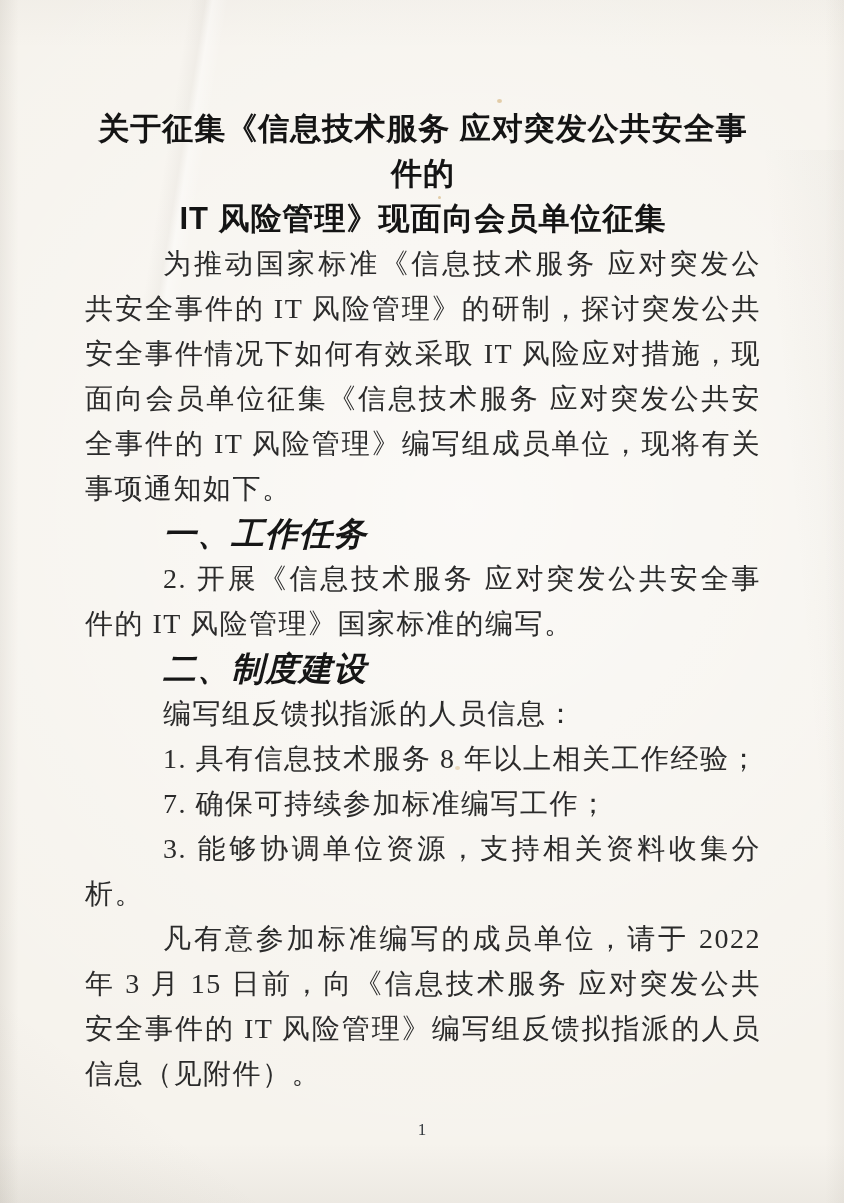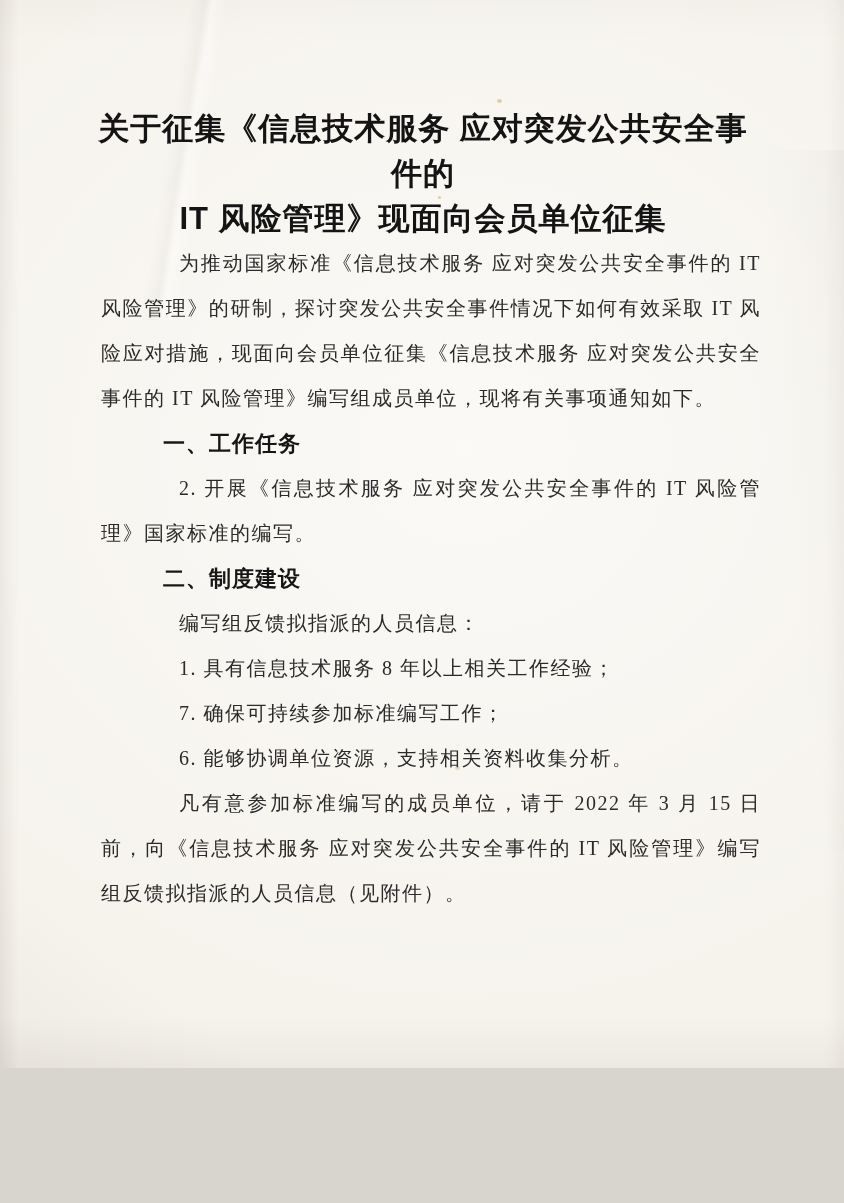--- a/index.html
+++ b/index.html
@@ -5,21 +5,21 @@
   * { margin: 0; padding: 0; box-sizing: border-box; }
 
   html, body {
     background: #d8d5cf;
     font-family: "Liberation Serif", "DejaVu Serif", serif;
   }
 
   .sheet {
     position: relative;
     width: 844px;
-    height: 1068px;
+    height: 1203px;
     margin: 0 auto;
     overflow: hidden;
     color: #262626;
     background:
       radial-gradient(120% 85% at 55% 42%, rgba(255,255,255,0.55), rgba(255,255,255,0) 65%),
       linear-gradient(90deg,  rgba(110,100,85,0.10), rgba(110,100,85,0) 2.2%),
       linear-gradient(270deg, rgba(110,100,85,0.06), rgba(110,100,85,0) 2.2%),
       linear-gradient(0deg,   rgba(110,100,85,0.07), rgba(110,100,85,0) 5%),
       linear-gradient(180deg, rgba(110,100,85,0.03), rgba(110,100,85,0) 4%),
       #f6f3ed;
@@ -60,35 +60,35 @@
   .doc-title {
     text-align: center;
     font-family: "Liberation Sans", "DejaVu Sans", sans-serif;
     font-weight: 700;
     font-size: 31px;
     letter-spacing: 1px;
     color: #141414;
   }
 
   .para {
-    font-size: 20px;
+    font-size: 28px;
     letter-spacing: 1.5px;
     text-indent: 78px;
     text-align: justify;
     color: #2b2b2b;
-    margin-left: 16px;
   }
 
   .section-heading {
     font-family: "Liberation Sans", "DejaVu Sans", sans-serif;
     font-weight: 700;
-    font-size: 22px;
+    font-size: 33px;
     letter-spacing: 1px;
     text-indent: 78px;
     color: #161616;
+    font-style: italic;
   }
 
   .page-number {
     position: absolute;
     left: 0; top: 1120px;
     width: 100%;
     text-align: center;
     font-size: 17px;
     letter-spacing: 0;
     color: #33383d;
@@ -121,21 +121,21 @@
     <p class="para">2. 开展《信息技术服务 应对突发公共安全事件的 IT 风险管理》国家标准的编写。</p>
 
     <p class="section-heading">二、制度建设</p>
 
     <p class="para">编写组反馈拟指派的人员信息：</p>
 
     <p class="para">1. 具有信息技术服务 8 年以上相关工作经验；</p>
 
     <p class="para">7. 确保可持续参加标准编写工作；</p>
 
-    <p class="para">6. 能够协调单位资源，支持相关资料收集分析。</p>
+    <p class="para">3. 能够协调单位资源，支持相关资料收集分析。</p>
 
     <p class="para">凡有意参加标准编写的成员单位，请于 2022 年 3 月 15 日前，向《信息技术服务 应对突发公共安全事件的 IT 风险管理》编写组反馈拟指派的人员信息（见附件）。</p>
 
   </div>
 
   <div class="page-number">1</div>
 
 </div>
 
 </body></html>

